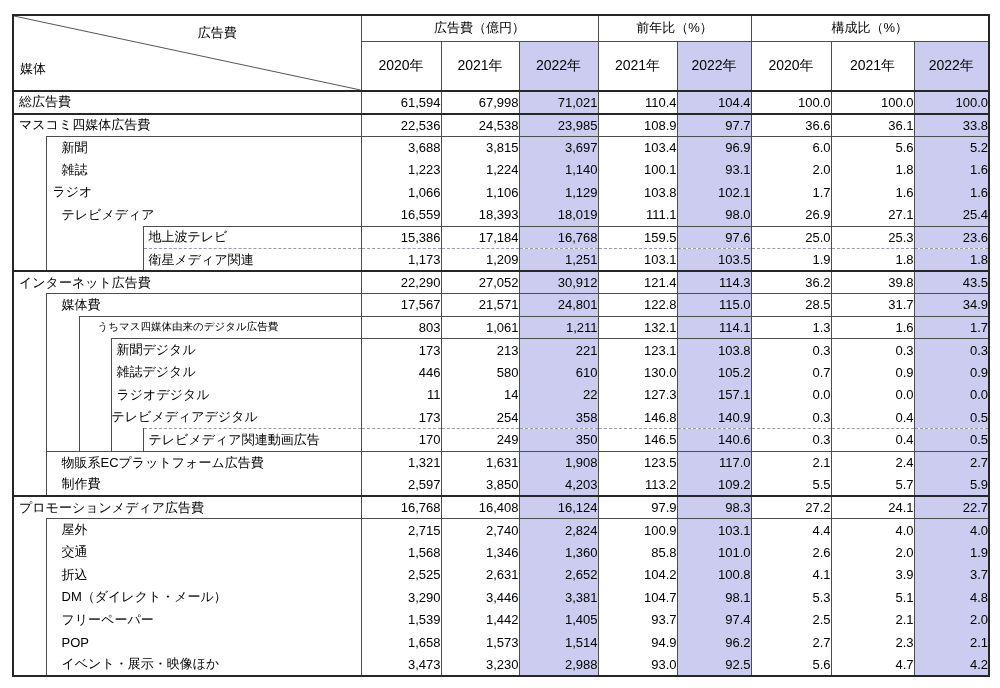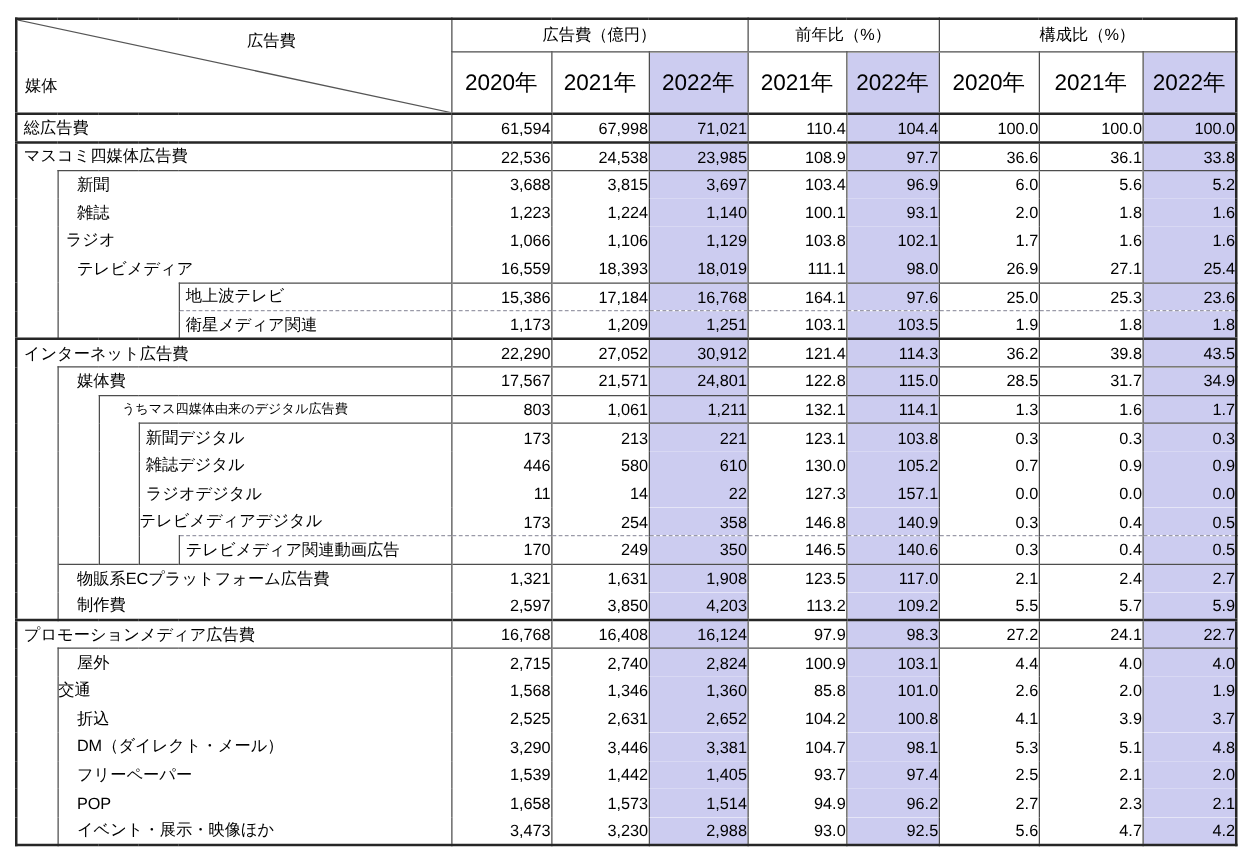--- a/index.html
+++ b/index.html
@@ -11,21 +11,21 @@
   .adt th,.adt td{padding:0;margin:0;font-weight:normal;white-space:nowrap;
                   overflow:hidden;vertical-align:middle;}
   
   .corner{position:relative;}
   .corner svg{position:absolute;left:0;top:0;width:100%;height:100%;}
   .corner-top{position:absolute;top:8px;left:53%;font-size:13px;}
   .corner-bottom{position:absolute;bottom:12px;left:6px;font-size:13px;}
   .grp{border-left:1px solid #4d4d4d;border-bottom:1px solid #4d4d4d;
        text-align:center;font-size:13px;}
   .yr{border-left:1px solid #4d4d4d;border-bottom:2px solid #262626;
-      text-align:center;font-size:18px;}
+      text-align:center;font-size:14px;}
   
   .lbl{text-align:left;font-size:13px;}
   .lbl.small{font-size:10.5px;}
   .num{text-align:right;padding-right:5px;font-size:13px;}
   .bl{border-left:1px solid #4d4d4d;}
   .bt{border-top:1px solid #4d4d4d;}
   .bt-heavy{border-top:2px solid #262626;}
   .bt-dash{border-top:1px dashed #9a9aa8;}
   .hl{background:var(--hl,#ccccf0);}
 </style>
@@ -146,21 +146,21 @@
         </tr>
         <tr style="height: 22.5px;">
           <td></td>
           <td class="bl"></td>
           <td></td>
           <td></td>
           <td colspan="1" class="lbl bl bt" style="padding-left: 5px;">地上波テレビ</td>
           <td class="num bl bt">15,386</td>
           <td class="num bl bt">17,184</td>
           <td class="num bl bt hl">16,768</td>
-          <td class="num bl bt">164.1</td>
+          <td class="num bl bt">159.5</td>
           <td class="num bl bt hl">97.6</td>
           <td class="num bl bt">25.0</td>
           <td class="num bl bt">25.3</td>
           <td class="num bl bt hl">23.6</td>
         </tr>
         <tr style="height: 22.5px;">
           <td></td>
           <td class="bl"></td>
           <td></td>
           <td></td>
@@ -323,21 +323,21 @@
           <td class="num bl bt">2,740</td>
           <td class="num bl bt hl">2,824</td>
           <td class="num bl bt">100.9</td>
           <td class="num bl bt hl">103.1</td>
           <td class="num bl bt">4.4</td>
           <td class="num bl bt">4.0</td>
           <td class="num bl bt hl">4.0</td>
         </tr>
         <tr style="height: 22.5px;">
           <td></td>
-          <td colspan="4" class="lbl bl" style="">交通</td>
+          <td colspan="4" class="lbl bl" style="padding-left: 15px;">交通</td>
           <td class="num bl">1,568</td>
           <td class="num bl">1,346</td>
           <td class="num bl hl">1,360</td>
           <td class="num bl">85.8</td>
           <td class="num bl hl">101.0</td>
           <td class="num bl">2.6</td>
           <td class="num bl">2.0</td>
           <td class="num bl hl">1.9</td>
         </tr>
         <tr style="height: 22.5px;">

